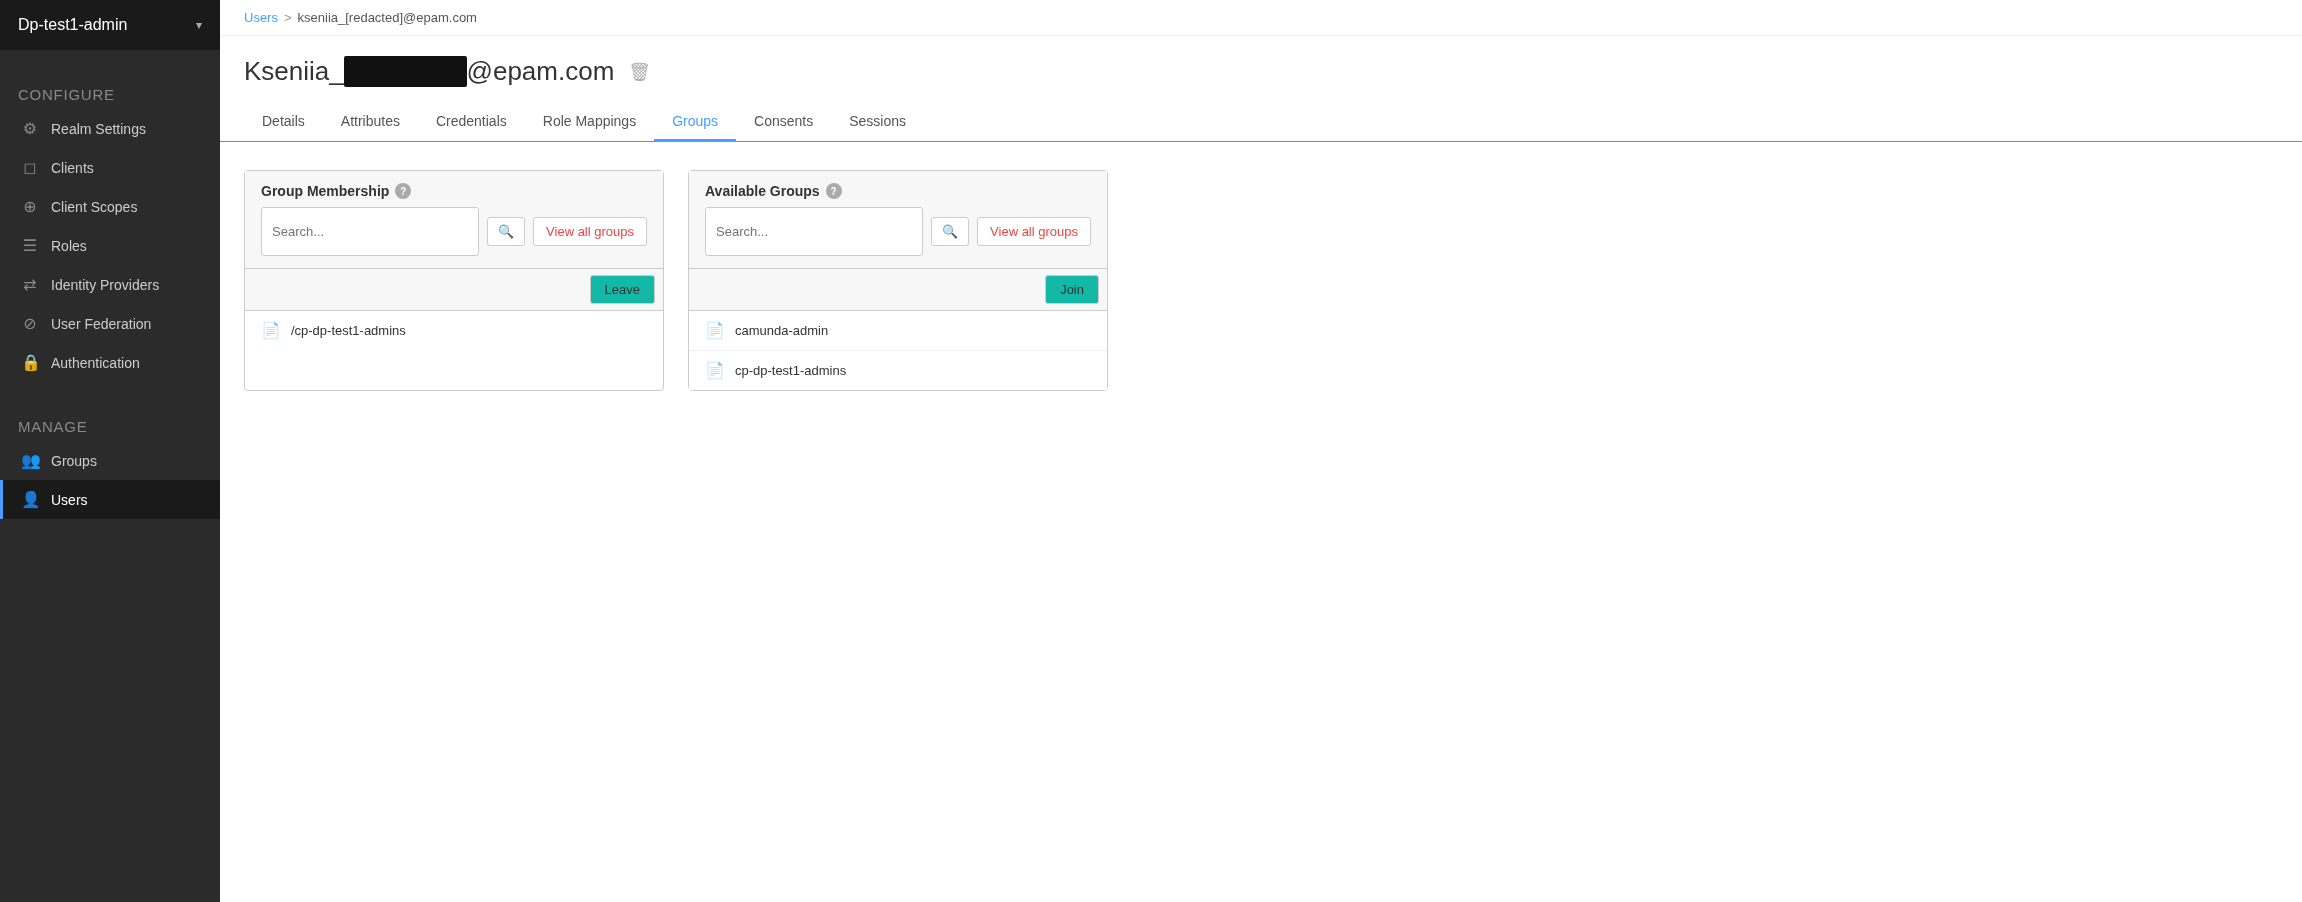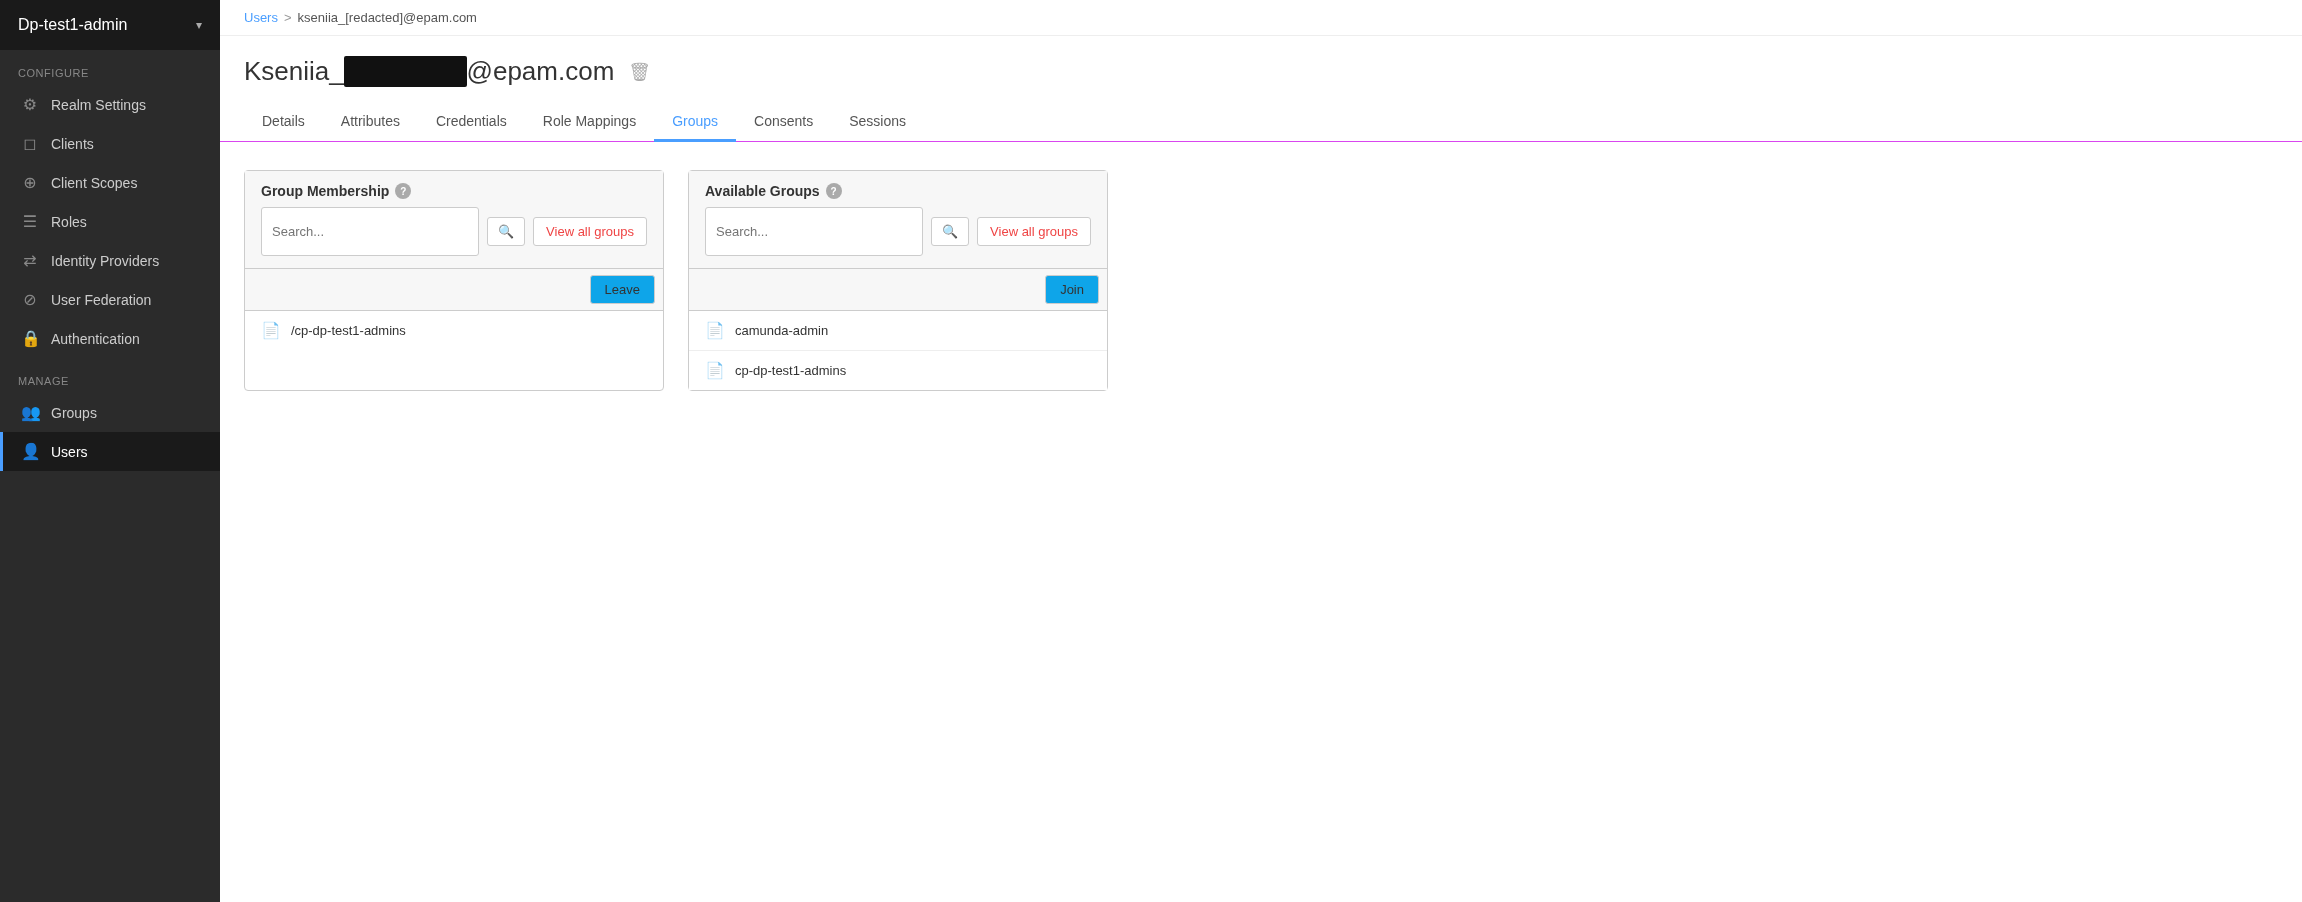--- a/index.html
+++ b/index.html
@@ -25,22 +25,22 @@
       color: #fff;
       font-size: 16px;
       font-weight: 500;
       cursor: pointer;
     }
     .sidebar-header .chevron {
       font-size: 12px;
       color: #aaa;
     }
     .sidebar-section-label {
-      padding: 17px 18px 6px 18px;
-      font-size: 11px;
+      padding: 36px 18px 6px 18px;
+      font-size: 15px;
       color: #888;
       text-transform: uppercase;
       letter-spacing: 0.05em;
     }
     .sidebar-item {
       display: flex;
       align-items: center;
       padding: 10px 18px;
       color: #ccc;
       cursor: pointer;
@@ -214,21 +214,21 @@
       padding: 6px 8px;
       background: #f7f7f7;
       border-bottom: 1px solid #ccc;
     }
     .action-btn {
       padding: 6px 14px;
       border-radius: 3px;
       cursor: pointer;
       font-size: 13px;
       border: 1px solid #ccc;
-      background: #0ea5e9;
+      background: #14b8a6;
       color: #333;
     }
 
     
     .group-list {
       background: #fff;
     }
     .group-item {
       display: flex;
       align-items: center;

